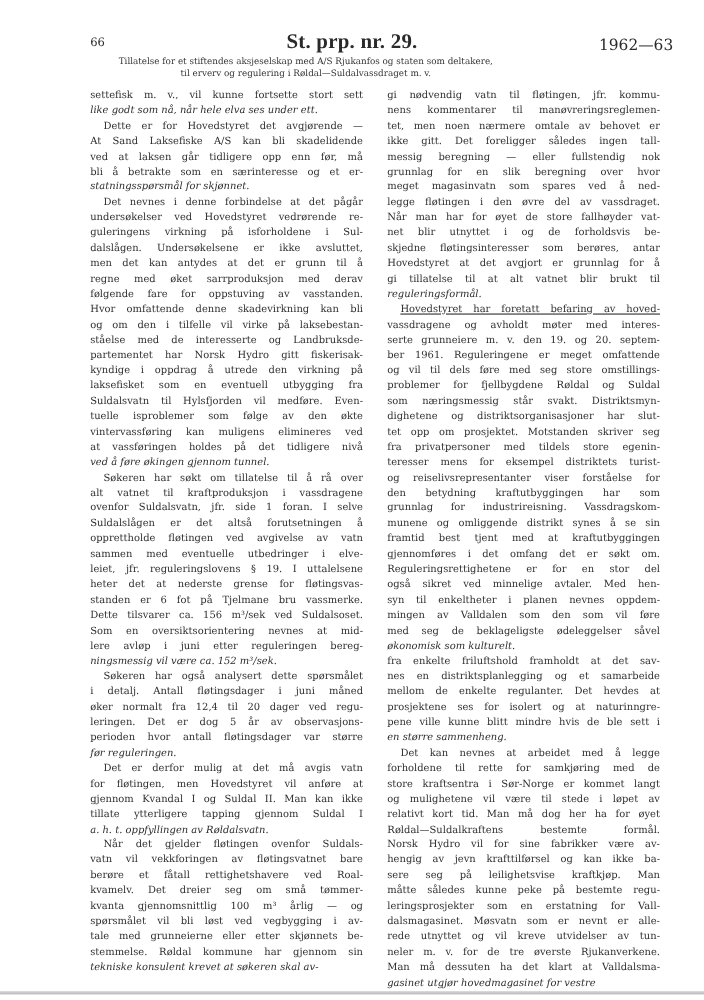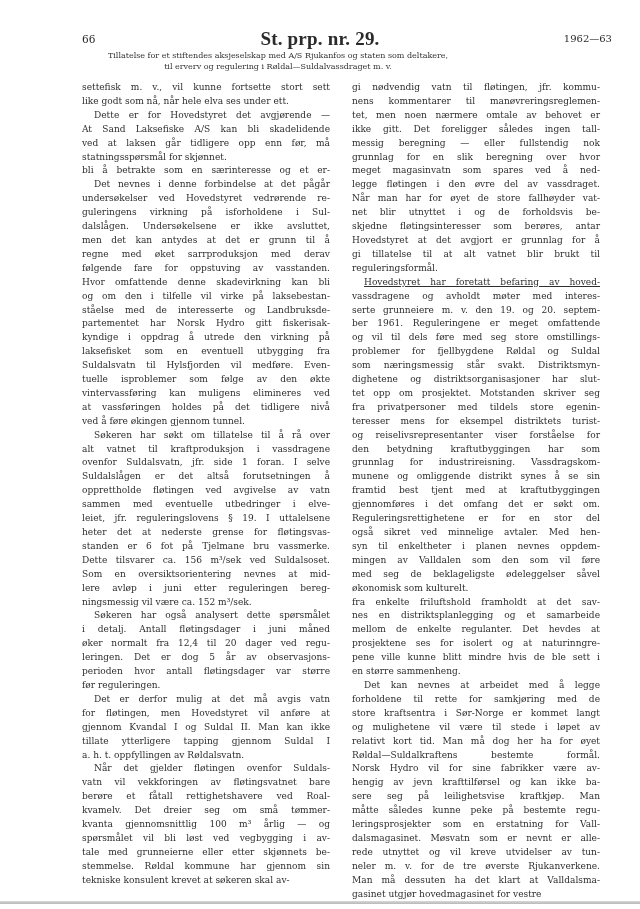--- a/index.html
+++ b/index.html
@@ -13,37 +13,37 @@
     font-size: 10.5px;
     text-align: right;
   }
   .doc-title {
     position: absolute; left: 0; width: 640px; top: 28px; text-align: center;
     font-family: "Liberation Serif", "DejaVu Serif", serif;
     font-weight: bold; font-size: 19px; letter-spacing: 0.2px;
   }
   .year {
     position: absolute; right: 28px; top: 33px;
-    font-size: 10px;
+    font-size: 14px;
   }
   .subtitle {
     position: absolute; left: 0; width: 556px; top: 51px; text-align: center;
     font-size: 8px; line-height: 10.5px; color: #333;
   }
   .col {
     position: absolute; top: 81px; width: 248px;
     font-size: 9.05px; line-height: 13.9px;
     text-align: justify;
     color: #2e2e2e;
   }
   .col-left { left: 82px; }
   .col-right { left: 352px; }
   .col p { margin: 0; }
   .line { display: block; text-align: justify; text-align-last: justify; white-space: nowrap; }
-  .line.last { text-align-last: left; }
+  .line.last { text-align-last: left; font-style: italic; }
   .bottom-rule {
     position: absolute; left: 0; top: 901px; width: 640px; height: 3px;
     background: linear-gradient(#d8d8d8, #b8b8b8);
   }
 </style>
 </head>
 <body>
 
 <div class="page-number">66</div>
 <div class="doc-title">St. prp. nr. 29.</div>
@@ -55,22 +55,22 @@
 
 <div class="col col-left" id="left-col">
     <p>
       <span class="line">settefisk m. v., vil kunne fortsette stort sett</span>
       <span class="line last">like godt som nå, når hele elva ses under ett.</span>
     </p>
     <p>
       <span class="line" style="text-indent: 12px;">Dette er for Hovedstyret det avgjørende —</span>
       <span class="line">At Sand Laksefiske A/S kan bli skadelidende</span>
       <span class="line">ved at laksen går tidligere opp enn før, må</span>
+      <span class="line">bli å betrakte som en særinteresse og et er-</span>
       <span class="line last">statningsspørsmål for skjønnet.</span>
-      <span class="line">bli å betrakte som en særinteresse og et er-</span>
     </p>
     <p>
       <span class="line" style="text-indent: 12px;">Det nevnes i denne forbindelse at det pågår</span>
       <span class="line">undersøkelser ved Hovedstyret vedrørende re-</span>
       <span class="line">guleringens virkning på isforholdene i Sul-</span>
       <span class="line">dalslågen. Undersøkelsene er ikke avsluttet,</span>
       <span class="line">men det kan antydes at det er grunn til å</span>
       <span class="line">regne med øket sarrproduksjon med derav</span>
       <span class="line">følgende fare for oppstuving av vasstanden.</span>
       <span class="line">Hvor omfattende denne skadevirkning kan bli</span>

